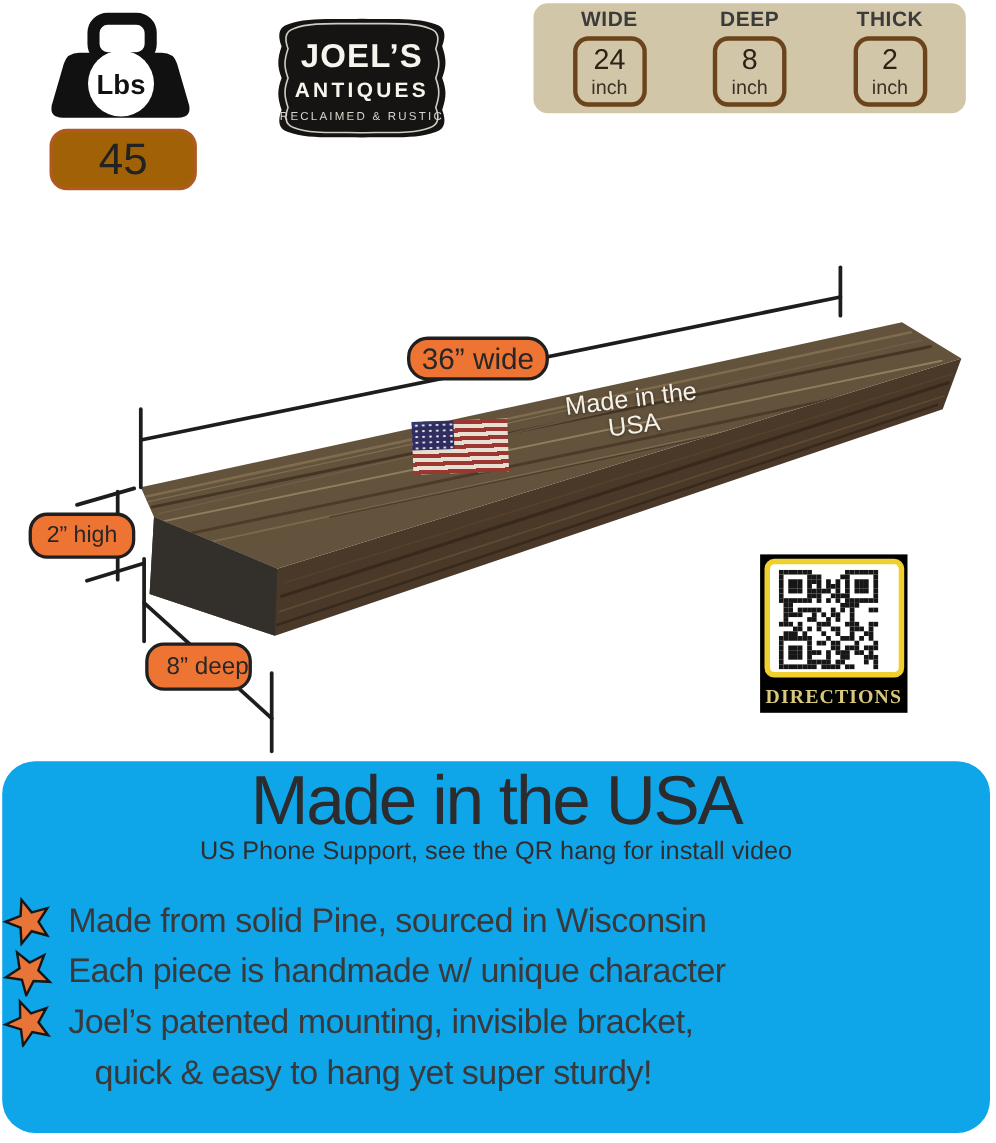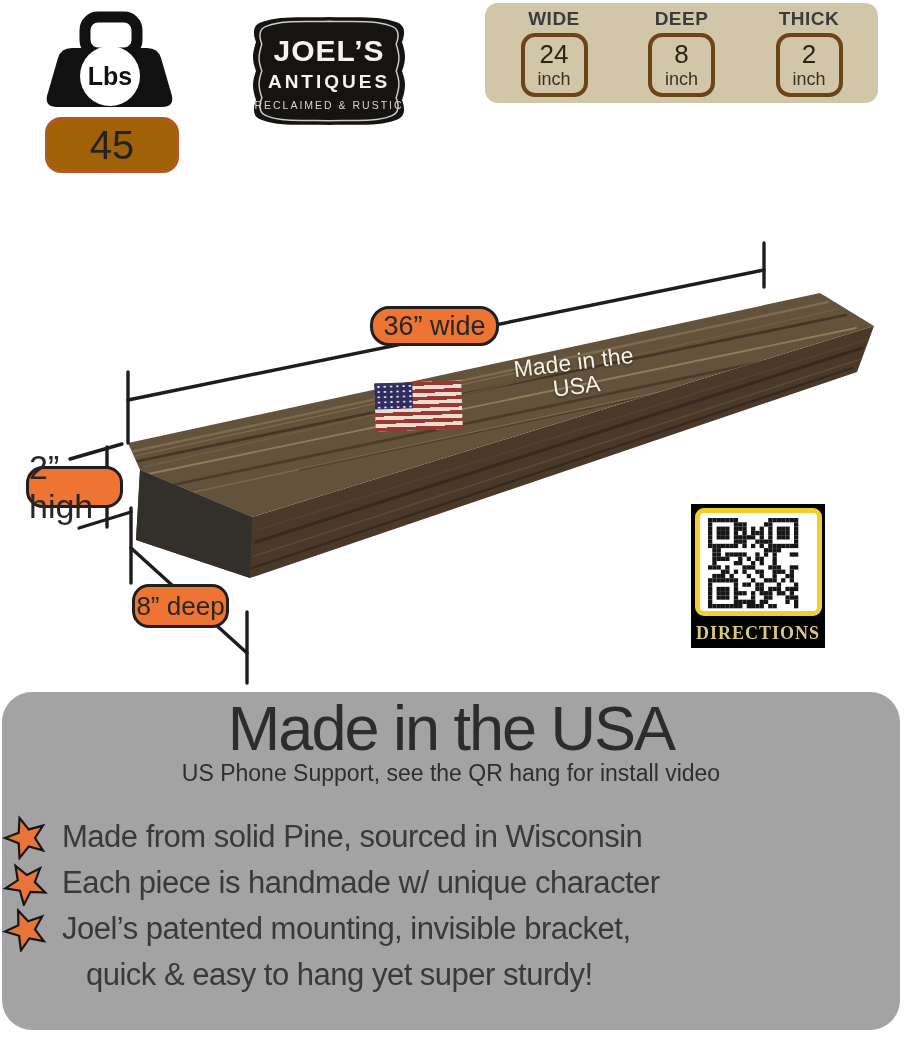--- a/index.html
+++ b/index.html
@@ -27,22 +27,22 @@
   .spec-value{font-size:26px;color:#2b2317;line-height:1;}
   .spec-unit{font-size:18px;color:#3b3226;line-height:1.1;margin-top:3px;}
 
   
   .scene{position:absolute;left:0;top:0;width:905px;height:1039px;}
 
   
   .dim-label{position:absolute;background:#ee7434;border:3px solid #1f1f1f;
     display:flex;align-items:center;justify-content:center;color:#272727;box-sizing:border-box;}
   .dim-wide{left:370px;top:306px;width:129px;height:40px;border-radius:19px;font-size:27px;}
-  .dim-high{left:26px;top:466px;width:97px;height:42px;border-radius:17px;font-size:34px;}
-  .dim-deep{left:132px;top:584px;width:97px;height:44px;border-radius:17px;font-size:26px;}
+  .dim-high{left:26px;top:466px;width:97px;height:42px;border-radius:17px;font-size:21px;}
+  .dim-deep{left:132px;top:584px;width:97px;height:44px;border-radius:17px;font-size:22px;justify-content:flex-end;}
 
   
   .us-flag{position:absolute;left:375px;top:382px;width:87px;height:48px;transform:rotate(-2deg);
     background:repeating-linear-gradient(180deg,#9e3630 0 3.7px,#efe7da 3.7px 7.4px);opacity:.95;}
   .us-flag .canton{position:absolute;left:0;top:0;width:38px;height:26px;background:#2d2c62;
     background-image:radial-gradient(circle,#fff 0.9px,rgba(255,255,255,0) 1.2px);
     background-size:6.3px 5.2px;background-position:1px 1px;}
   .made-in{position:absolute;left:500px;top:350px;width:150px;text-align:center;
     transform:rotate(-7deg);color:#f5f2ea;font-size:23px;line-height:24px;
     text-shadow:0 1px 3px rgba(30,20,10,.55);}
@@ -51,21 +51,21 @@
   .qr-block{position:absolute;left:691px;top:504px;width:134px;height:144px;background:#000000;}
   .qr-frame{position:absolute;left:4px;top:4px;width:127px;height:108px;background:#ffffff;
     border:5px solid #f0d02f;border-radius:9px;box-sizing:border-box;}
   .qr-caption{position:absolute;left:0;right:0;bottom:4px;text-align:center;
     font-family:"Liberation Serif",serif;font-weight:bold;font-size:18px;
     letter-spacing:1px;color:#d9c87c;}
   .qr-pattern{position:absolute;left:17px;top:14px;}
 
   
   .info-panel{position:absolute;left:2px;top:692px;width:898px;height:338px;
-    background:#a3a3a3;border-radius:30px;}
+    background:#0ea5e9;border-radius:30px;}
   .info-title{position:absolute;top:0px;left:0;right:0;text-align:center;
     font-size:63px;letter-spacing:-2px;color:#2c2c2e;}
   .info-subtitle{position:absolute;top:68px;left:0;right:0;text-align:center;
     font-size:23px;color:#2e2e30;}
   .bullets{position:absolute;top:122px;left:0;right:0;display:flex;flex-direction:column;}
   .bullet-row{display:flex;align-items:flex-start;min-height:46px;}
   .bullet-row .star{width:48px;height:46px;flex:0 0 48px;margin-right:12px;}
   .bullet-row.continuation{padding-left:84px;}
   .bullet-text{font-size:31px;color:#39393b;letter-spacing:-0.5px;line-height:46px;}
 </style>

